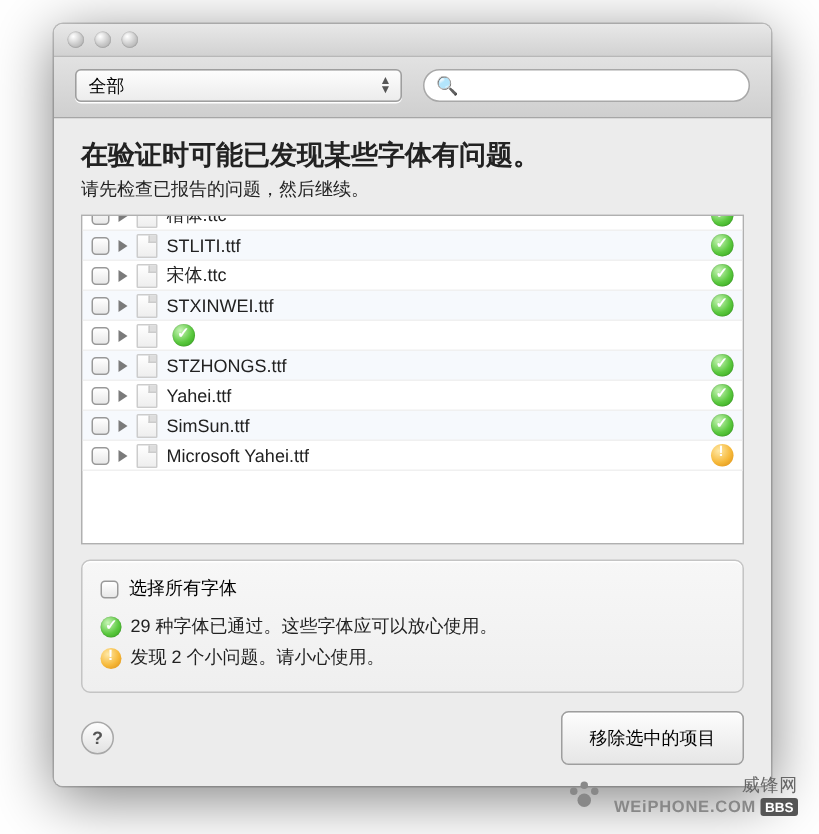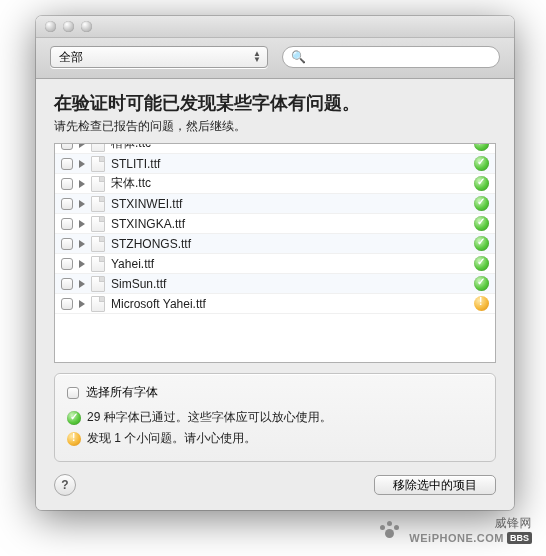--- a/index.html
+++ b/index.html
@@ -30,21 +30,21 @@
 .status.ok::after{content:"✓";color:#fff;font-size:10px;position:absolute;left:3px;top:0;font-weight:bold;}
 .status.warn { background: radial-gradient(circle at 35% 30%,#ffe9a8,#f6b93b 55%,#d98a10); position:relative;}
 .status.warn::after{content:"!";color:#fff;font-size:10px;position:absolute;left:5px;top:0;font-weight:bold;}
 .infobox { margin-top: 10px; border:1px solid #c4c4c4; border-radius:6px; background:linear-gradient(#f7f7f7,#efefef); padding:10px 12px; box-shadow:0 1px 0 #fff inset;}
 .infobox .selall { display:flex; align-items:center; margin-bottom:8px; }
 .infobox .selall .cb{margin-right:7px;}
 .infoline { display:flex; align-items:center; margin:4px 0; font-size:12px; color:#222;}
 .infoline .status{width:14px;height:14px;margin:0 6px 0 0;}
 .footer { display:flex; align-items:center; margin-top:12px; }
 .help { width:22px; height:22px; border-radius:50%; background:linear-gradient(#fdfdfd,#e2e2e2); border:1px solid #a8a8a8; display:flex; align-items:center; justify-content:center; color:#555; font-weight:bold; cursor:pointer;}
-.btn { margin-left:auto; height:20px; padding:4px 18px; background:linear-gradient(#fdfdfd,#e6e6e6); border:1px solid #9e9e9e; border-radius:5px; box-shadow:0 1px 0 #fff inset; cursor:pointer; display:flex; align-items:center; font-size:12px;}
+.btn { margin-left:auto; height:36px; padding:4px 18px; background:linear-gradient(#fdfdfd,#e6e6e6); border:1px solid #9e9e9e; border-radius:5px; box-shadow:0 1px 0 #fff inset; cursor:pointer; display:flex; align-items:center; font-size:12px;}
 .watermark{position:absolute;right:14px;bottom:12px;color:#777;font-size:11px;display:flex;align-items:center;gap:8px;}
 .paw{position:relative;width:22px;height:18px;}
 .paw span{position:absolute;background:#888;border-radius:50%;}
 .paw .p1{width:9px;height:9px;left:6px;top:8px;}
 .paw .p2{width:5px;height:5px;left:1px;top:4px;}
 .paw .p3{width:5px;height:5px;left:8px;top:0;}
 .paw .p4{width:5px;height:5px;left:15px;top:4px;}
 .wm-text{letter-spacing:0.5px;}
 .bbs{background:#555;color:#fff;padding:1px 3px;border-radius:2px;font-size:9px;font-weight:bold;}
 </style>
@@ -104,21 +104,20 @@
           <span class="cb"></span>
           <span class="tri"></span>
           <span class="fico"></span>
           <span class="fname">STXINWEI.ttf</span>
           <span class="status ok"></span>
         </div>
         <div class="row">
           <span class="cb"></span>
           <span class="tri"></span>
           <span class="fico"></span>
-          <span class="fname">STXINGKA.ttf</span>
           <span class="status ok"></span>
         </div>
         <div class="row">
           <span class="cb"></span>
           <span class="tri"></span>
           <span class="fico"></span>
           <span class="fname">STZHONGS.ttf</span>
           <span class="status ok"></span>
         </div>
         <div class="row">
@@ -148,21 +147,21 @@
       <div class="selall">
         <span class="cb"></span>
         <span>选择所有字体</span>
       </div>
       <div class="infoline">
         <span class="status ok"></span>
         <span>29 种字体已通过。这些字体应可以放心使用。</span>
       </div>
       <div class="infoline">
         <span class="status warn"></span>
-        <span>发现 1 个小问题。请小心使用。</span>
+        <span>发现 2 个小问题。请小心使用。</span>
       </div>
     </div>
 
     <div class="footer">
       <div class="help">?</div>
       <div class="btn">移除选中的项目</div>
     </div>
   </div>
 </div>
 

